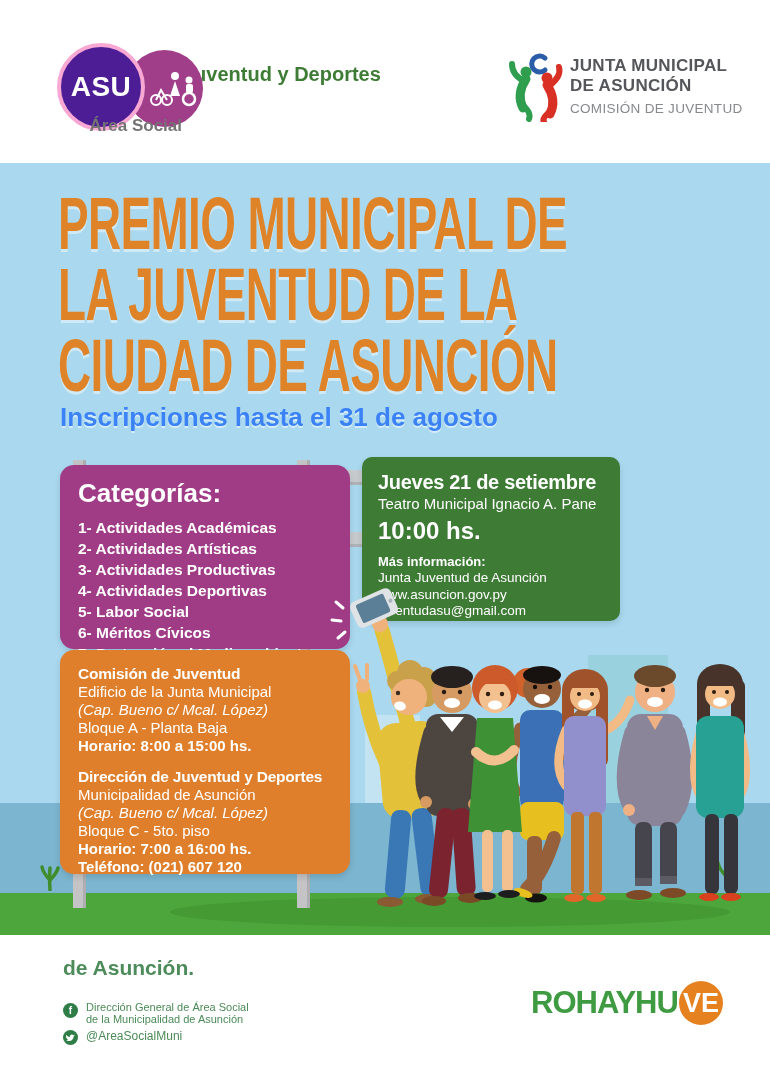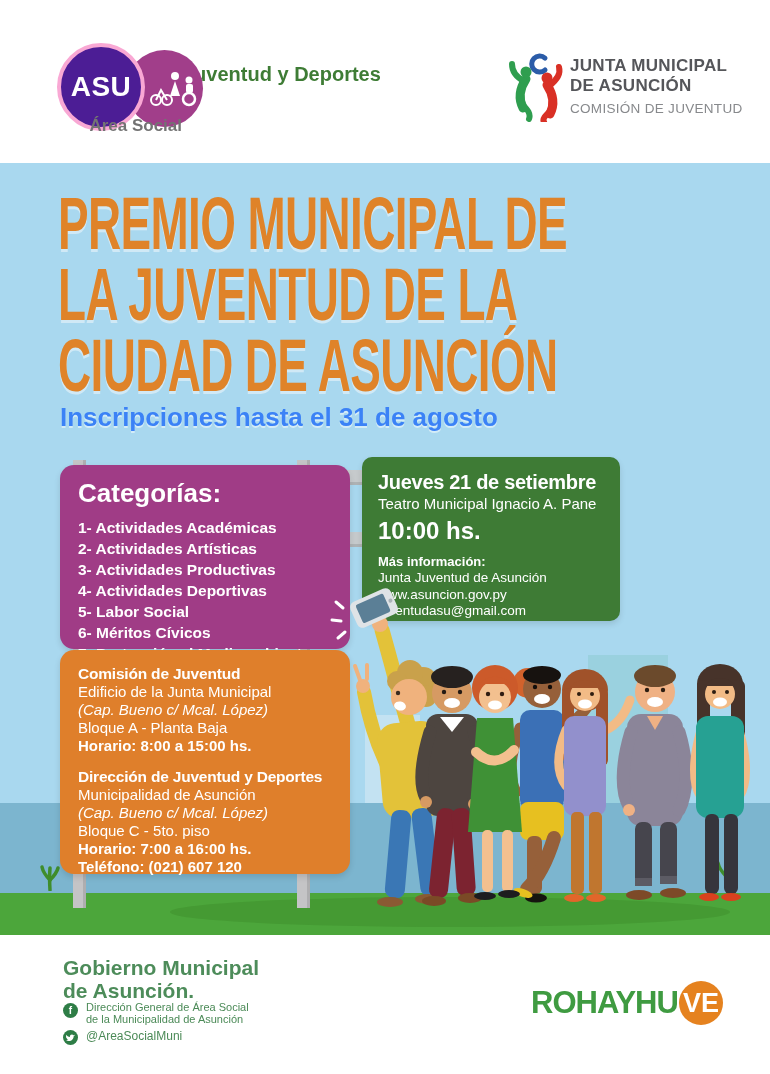--- a/index.html
+++ b/index.html
@@ -326,21 +326,20 @@
       <path d="M410,152 C418,180 418,204 410,216" stroke="#f2bb86" stroke-width="8" fill="none" stroke-linecap="round"></path>
       <rect x="366" y="136" width="48" height="102" rx="12" fill="#26a193"></rect>
       <rect x="375" y="234" width="14" height="80" rx="6" fill="#36353c"></rect>
       <rect x="394" y="234" width="14" height="80" rx="6" fill="#36353c"></rect>
       <ellipse cx="379" cy="317" rx="10" ry="4" fill="#d9411e"></ellipse>
         <ellipse cx="401" cy="317" rx="10" ry="4" fill="#d9411e"></ellipse>
     </g>
   </svg>
 
   <div class="gov">
-    <div>Gobierno Municipal</div>
     <div>de Asunción.</div>
   </div>
 
   <div class="soc-row soc-fb">
     <div class="soc-circle">f</div>
     <div class="soc-text">
       <div>Dirección General de Área Social</div>
       <div>de la Municipalidad de Asunción</div>
     </div>
   </div>

